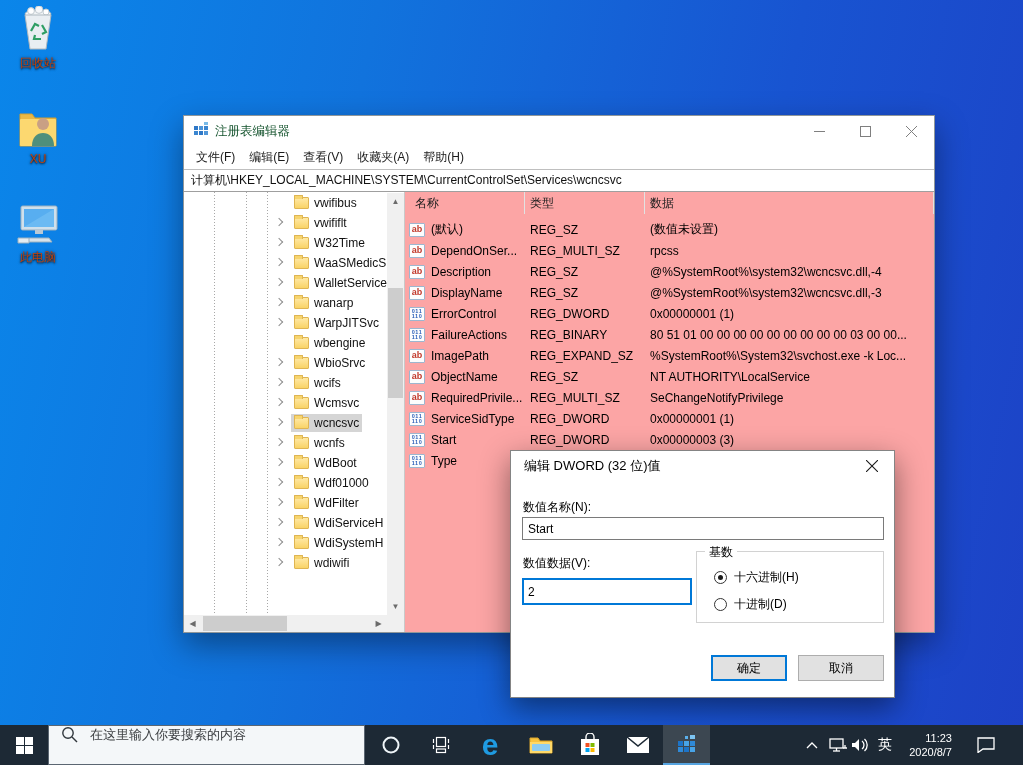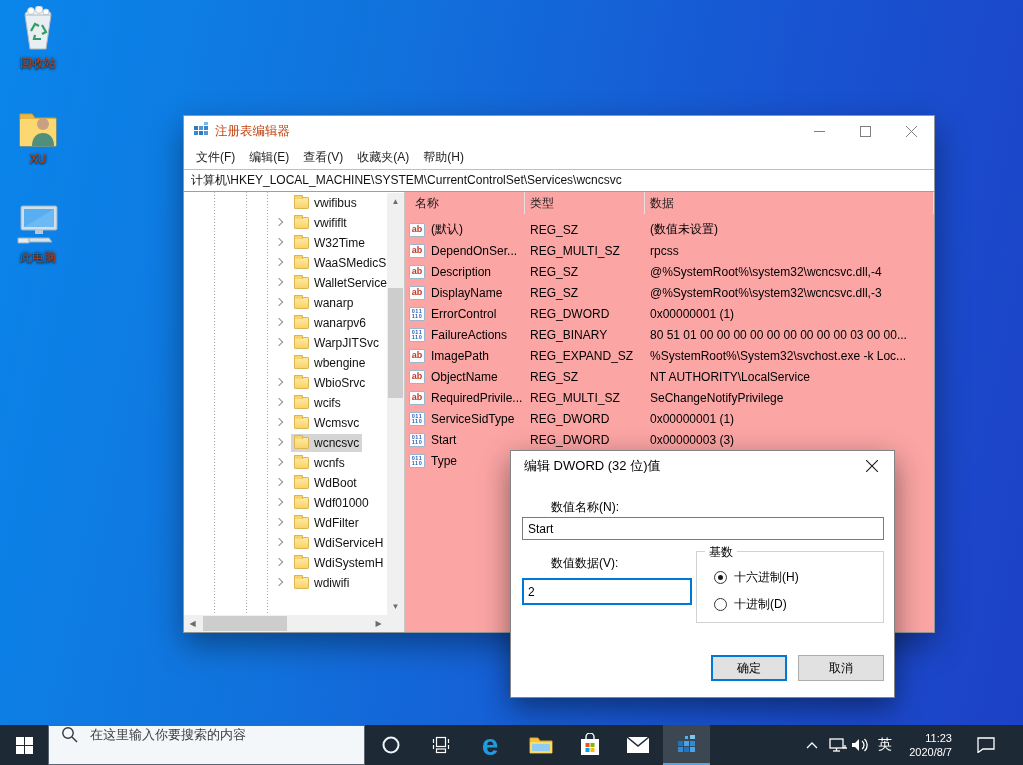--- a/index.html
+++ b/index.html
@@ -14,21 +14,21 @@
   .dicon { position:absolute; width:72px; text-align:center; cursor:default; }
   .dicon .art { height:46px; display:flex; align-items:flex-end; justify-content:center; }
   .dicon .lbl { margin-top:3px; color:#c2410c; font-size:12px; text-shadow:0 1px 2px rgba(0,0,0,.85), 0 0 3px rgba(0,0,0,.5); }
 
   
   .win { position:absolute; left:183px; top:115px; width:752px; height:518px;
          background:#fff; border:1px solid #8f9699; box-shadow:0 12px 30px rgba(0,0,0,.38);
          display:flex; flex-direction:column; }
   .titlebar { height:30px; display:flex; align-items:center; flex:0 0 30px; background:#fff; }
   .titlebar .appico { margin:0 6px 0 9px; }
-  .titlebar .ttl { font-size:12.5px; color:#c2410c; }
+  .titlebar .ttl { font-size:12.5px; color:#14532d; }
   .caps { margin-left:auto; display:flex; height:30px; }
   .capbtn { width:46px; height:30px; display:flex; align-items:center; justify-content:center; color:#7f7f7f; }
   .menubar { height:23px; flex:0 0 23px; display:flex; align-items:center; padding-left:5px; background:#fff; }
   .menu-item { padding:0 7px; font-size:12px; color:#1b1b1b; }
   .addrbar { height:23px; flex:0 0 23px; border-top:1px solid #bfbfbf; border-bottom:1px solid #9f9f9f;
              display:flex; align-items:center; padding-left:7px; font-size:12px; color:#111; background:#fff;
              white-space:nowrap; overflow:hidden; }
   .main { flex:1; display:flex; min-height:0; }
 
   
@@ -73,21 +73,21 @@
   .vicon.sz { color:#c2392b; font-size:9px; font-weight:bold; line-height:9px; }
   .vicon.dw { color:#2b5fb8; }
   .vicon.dw span { display:block; font-size:5.5px; line-height:5px; font-weight:bold; letter-spacing:.5px; }
 
   
   .dlg { position:absolute; left:510px; top:450px; width:385px; height:248px; background:#fff;
          border:1px solid #848484; box-shadow:0 10px 28px rgba(0,0,0,.45); z-index:5; }
   .dtitle { height:30px; display:flex; align-items:center; }
   .dtitle .txt { margin-left:13px; font-size:13px; color:#000; }
   .dclose { margin-left:auto; width:45px; height:30px; display:flex; align-items:center; justify-content:center; color:#1a1a1a; }
-  .dlabel { position:absolute; font-size:12px; color:#000;margin-left:28px; }
+  .dlabel { position:absolute; font-size:12px; color:#000; }
   .dfield { position:absolute; border:1px solid #7a7a7a; background:#fff; font-size:12px;
             display:flex; align-items:center; padding-left:5px; font-family:inherit; }
   .dinput { position:absolute; border:2px solid #0078d7; background:#fff; font-size:12px;
             display:flex; align-items:center; padding-left:4px; }
   .grp { position:absolute; left:185px; top:100px; width:188px; height:72px; border:1px solid #d2d2d2; }
   .grp .legend { position:absolute; top:-8px; left:8px; background:#fff; padding:0 4px; font-size:12px; }
   .radio-row { position:absolute; left:17px; display:flex; align-items:center; gap:7px; height:16px; }
   .rcirc { width:13px; height:13px; border-radius:50%; border:1px solid #333; background:#fff;
            display:flex; align-items:center; justify-content:center; }
   .rcirc .dot { width:5px; height:5px; border-radius:50%; background:#1a1a1a; }
@@ -239,27 +239,20 @@
             <span class="chev"></span>
             <span class="titem">
               <span class="folder"></span>
               <span class="tlabel">wanarp</span>
             </span>
           </div>
           <div class="trow">
             <span class="chev"></span>
             <span class="titem">
               <span class="folder"></span>
-              <span class="tlabel">wanarpv6</span>
-            </span>
-          </div>
-          <div class="trow">
-            <span class="chev"></span>
-            <span class="titem">
-              <span class="folder"></span>
               <span class="tlabel">WarpJITSvc</span>
             </span>
           </div>
           <div class="trow">
             <span class="titem">
               <span class="folder"></span>
               <span class="tlabel">wbengine</span>
             </span>
           </div>
           <div class="trow">

